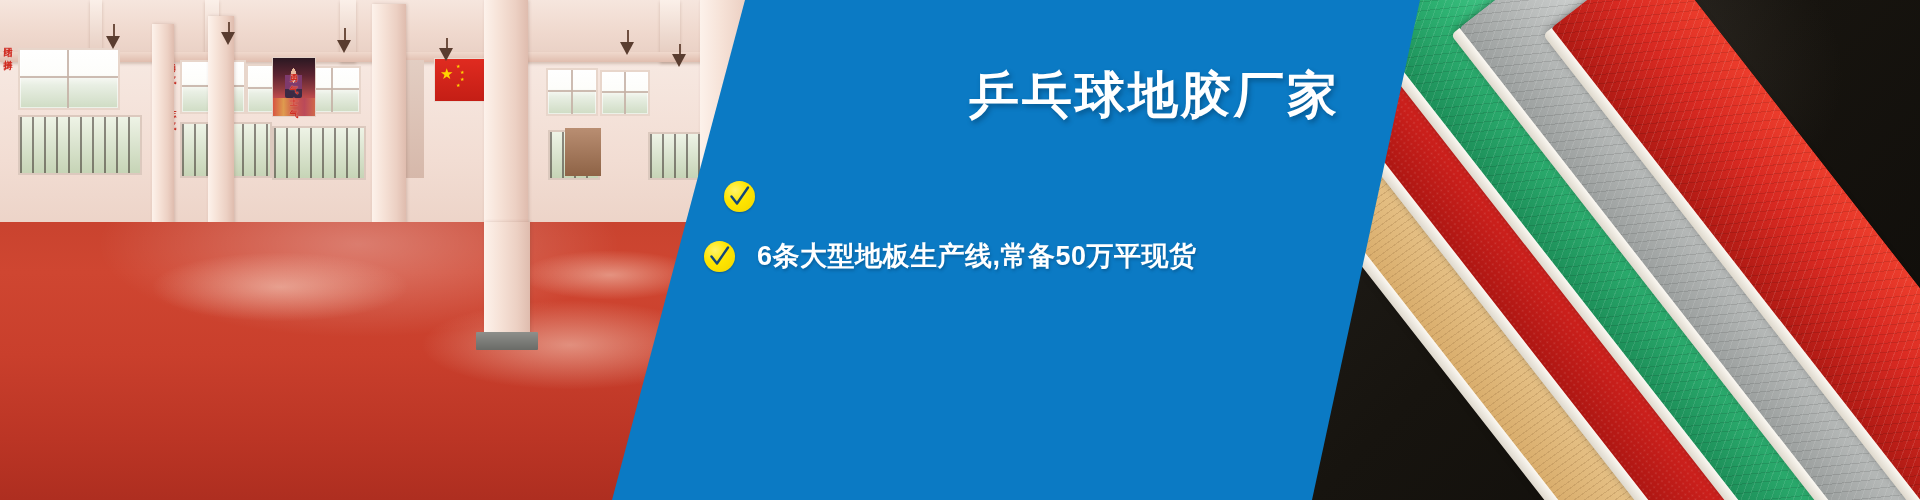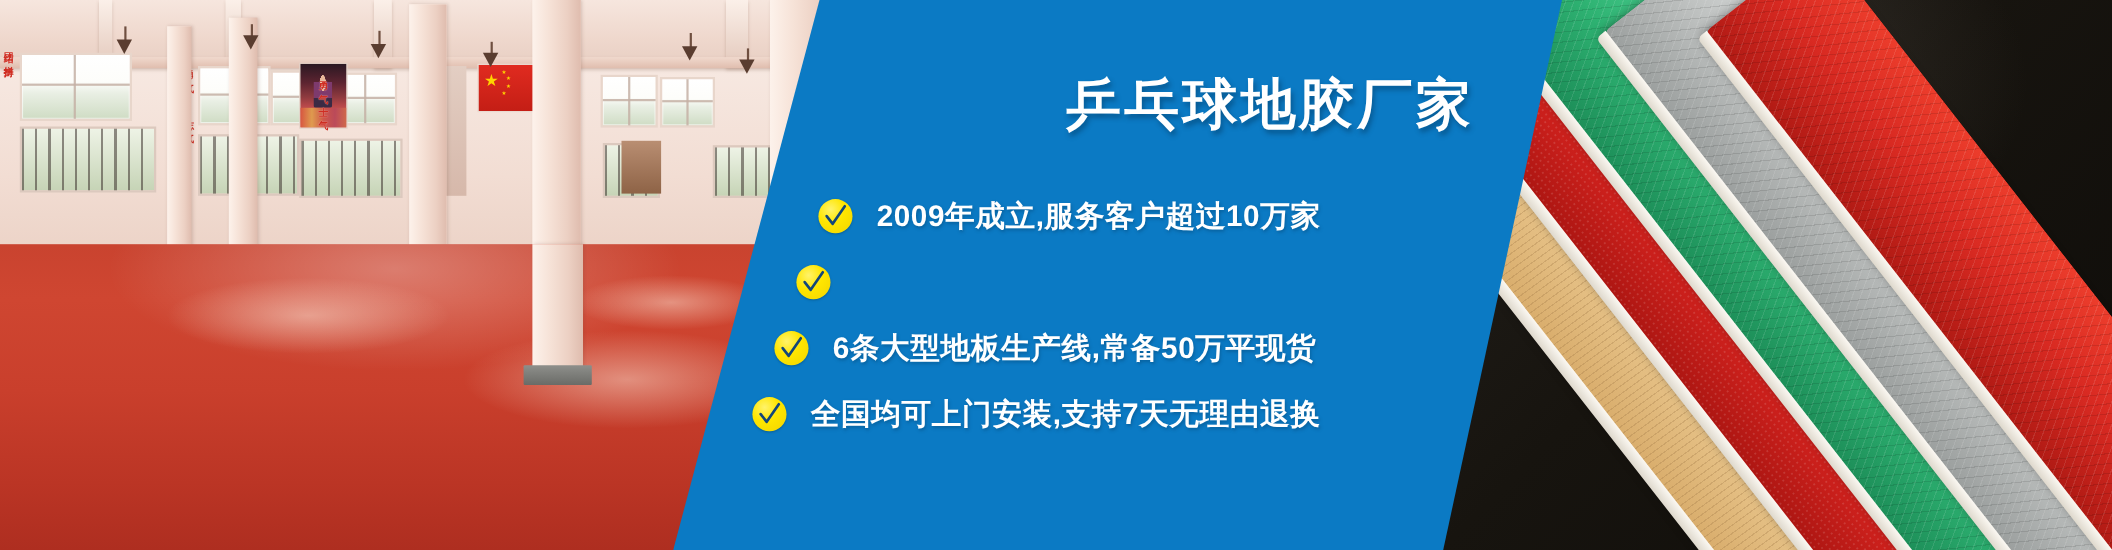--- a/index.html
+++ b/index.html
@@ -370,51 +370,35 @@
   </div>
 
   <div class="blue-panel"></div>
 
   <div class="panel-content">
 
     <div class="headline">乒乓球地胶厂家</div>
 
     <div class="bullets">
 
-      <div class="bullet bullet-1">
-        <span class="check-icon">
-          <svg width="23" height="23" viewBox="0 0 23 23" aria-hidden="true">
-            <path d="M3.5 11.5 L9 18.5 L20 2.5" fill="none" stroke="#13467a" stroke-width="2.4" stroke-linecap="round" stroke-linejoin="round"></path>
-          </svg>
-        </span>
-        <span class="bullet-text">2009年成立,服务客户超过10万家</span>
-      </div>
 
       <div class="bullet bullet-2">
         <span class="check-icon">
           <svg width="23" height="23" viewBox="0 0 23 23" aria-hidden="true">
             <path d="M3.5 11.5 L9 18.5 L20 2.5" fill="none" stroke="#13467a" stroke-width="2.4" stroke-linecap="round" stroke-linejoin="round"></path>
           </svg>
         </span>
       </div>
 
       <div class="bullet bullet-3">
         <span class="check-icon">
           <svg width="23" height="23" viewBox="0 0 23 23" aria-hidden="true">
             <path d="M3.5 11.5 L9 18.5 L20 2.5" fill="none" stroke="#13467a" stroke-width="2.4" stroke-linecap="round" stroke-linejoin="round"></path>
           </svg>
         </span>
         <span class="bullet-text">6条大型地板生产线,常备50万平现货</span>
       </div>
 
-      <div class="bullet bullet-4">
-        <span class="check-icon">
-          <svg width="23" height="23" viewBox="0 0 23 23" aria-hidden="true">
-            <path d="M3.5 11.5 L9 18.5 L20 2.5" fill="none" stroke="#13467a" stroke-width="2.4" stroke-linecap="round" stroke-linejoin="round"></path>
-          </svg>
-        </span>
-        <span class="bullet-text">全国均可上门安装,支持7天无理由退换</span>
-      </div>
 
     </div>
   </div>
 
 </div>
 
 </body></html>

